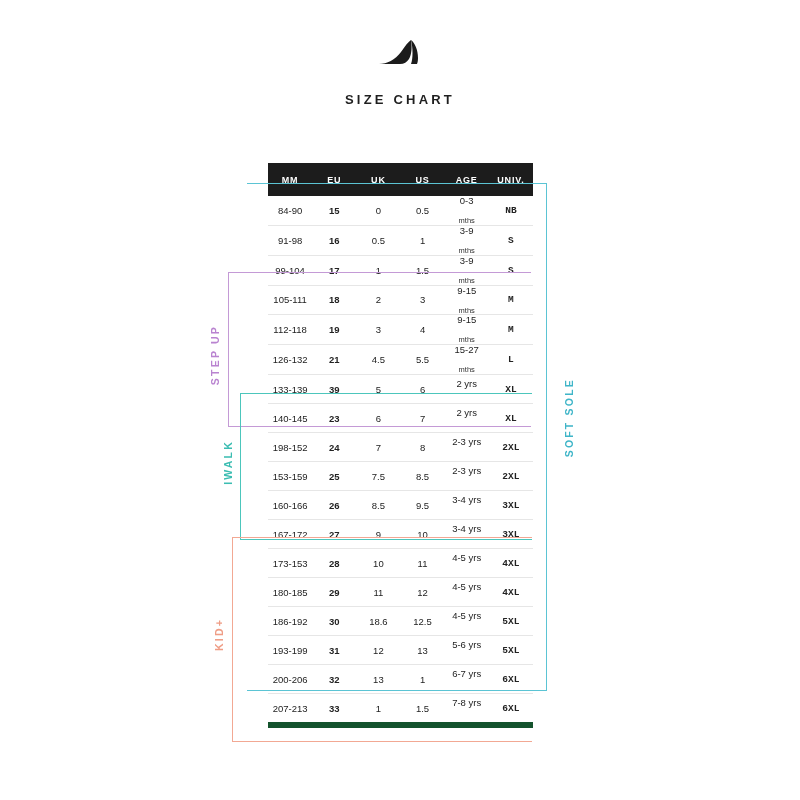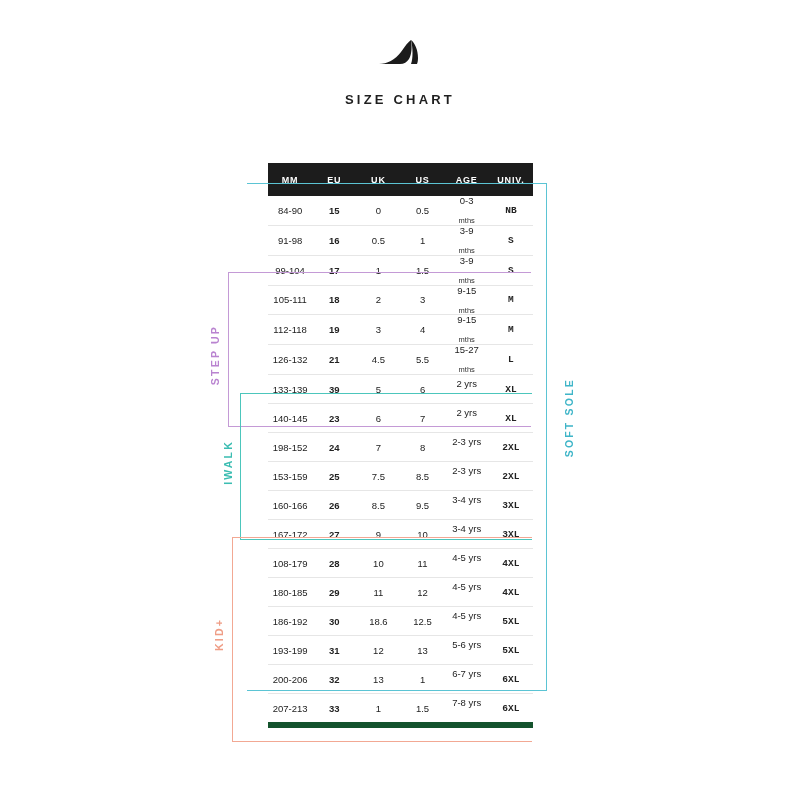--- a/index.html
+++ b/index.html
@@ -284,21 +284,21 @@
         </tr>
         <tr>
           <td class="col-mm">167-172</td>
           <td class="col-eu">27</td>
           <td class="col-uk">9</td>
           <td class="col-us">10</td>
           <td class="col-age"><span>3-4 yrs</span><span class="age-two"></span></td>
           <td class="col-univ">3XL</td>
         </tr>
         <tr>
-          <td class="col-mm">108-179</td>
+          <td class="col-mm">173-153</td>
           <td class="col-eu">28</td>
           <td class="col-uk">10</td>
           <td class="col-us">11</td>
           <td class="col-age"><span>4-5 yrs</span><span class="age-two"></span></td>
           <td class="col-univ">4XL</td>
         </tr>
         <tr>
           <td class="col-mm">180-185</td>
           <td class="col-eu">29</td>
           <td class="col-uk">11</td>

